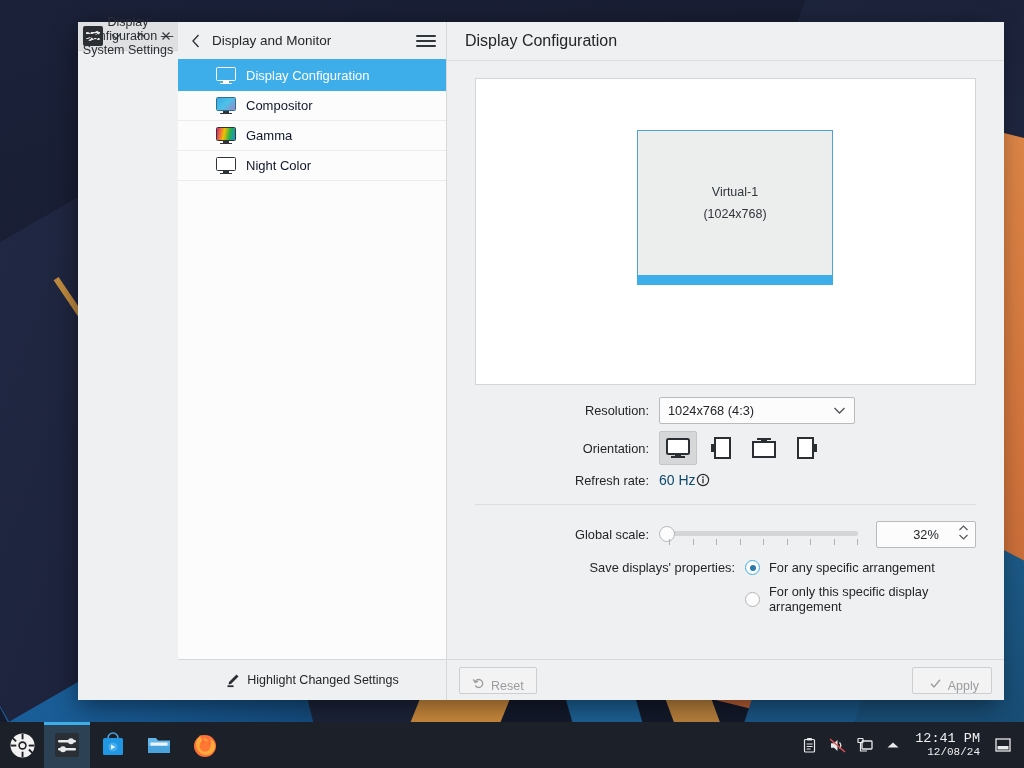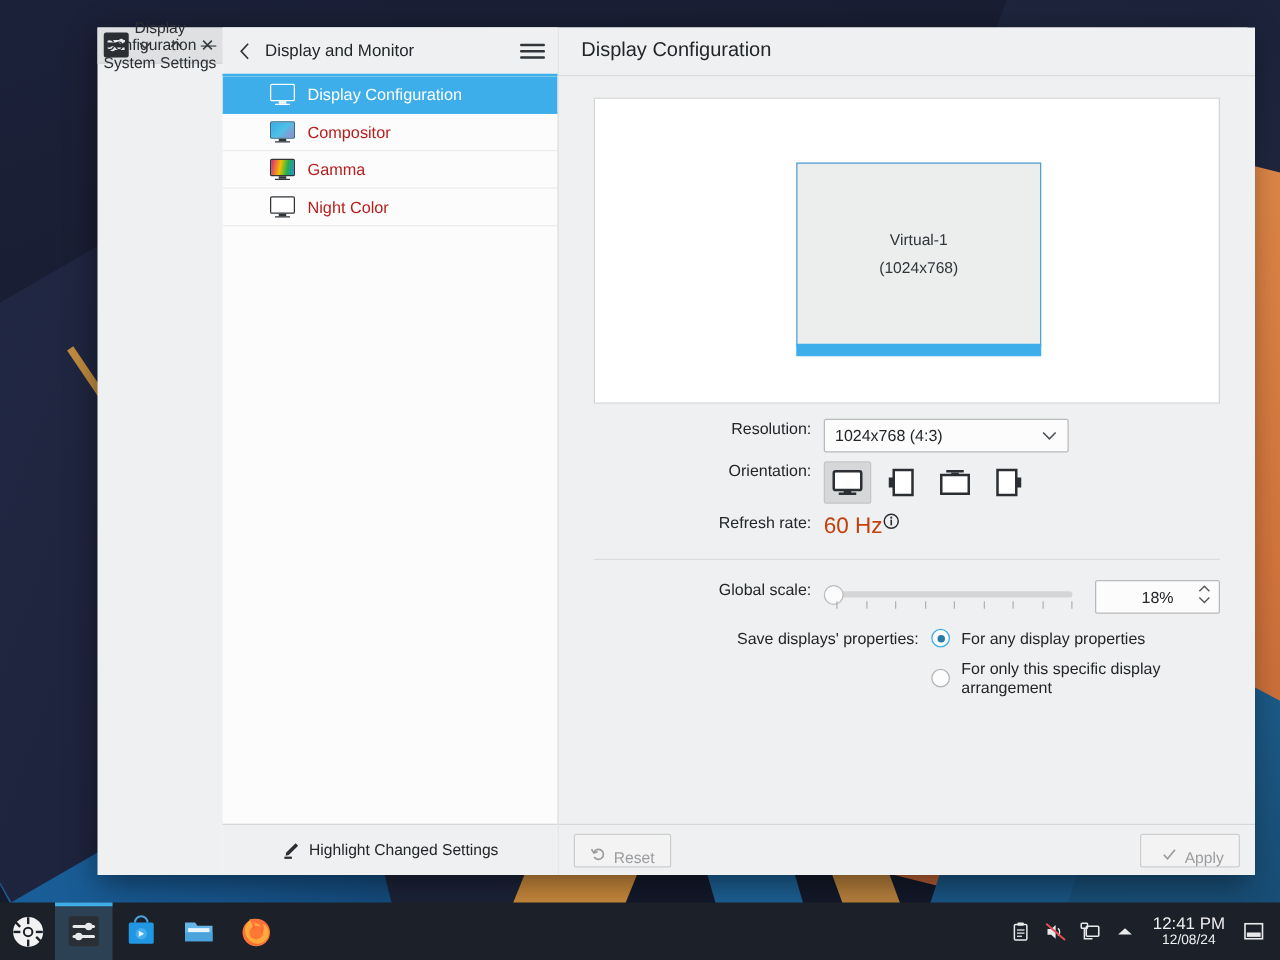--- a/index.html
+++ b/index.html
@@ -120,21 +120,21 @@
     border-bottom: 2px solid #3daee9;
   }
   #back-btn { width: 20px; display: flex; align-items: center; justify-content: center; color: #31363b; }
   #sb-title { font-size: 13.5px; color: #232629; margin-left: 6px; }
   #hamburger { margin-left: auto; width: 20px; display: flex; flex-direction: column; gap: 3px; justify-content: center; }
   #hamburger i { display: block; height: 2px; background: #31363b; border-radius: 1px; }
 
   #sb-list { flex: 1; overflow: hidden; }
   .sb-item {
     height: 30px; display: flex; align-items: center;
-    padding-left: 38px; font-size: 13px; color: #b91c1c;
+    padding-left: 38px; font-size: 13px; color: #0f172a;
     border-bottom: 1px solid #ececec;
   }
   .sb-item.active { background: #3daee9; color: #ffffff; border-bottom-color: #3daee9; }
   .sb-ico { width: 22px; height: 18px; margin-right: 8px; flex: 0 0 22px; position: relative; }
   .mon { width: 20px; height: 14px; border: 1.6px solid #2f3438; border-radius: 1.5px; background: #fff; }
   .mon-stand { position: absolute; left: 7px; top: 14px; width: 6px; height: 2px; background: #2f3438; }
   .mon-base { position: absolute; left: 4px; top: 16px; width: 12px; height: 1.6px; background: #2f3438; }
   .mon.fill-comp { background: linear-gradient(135deg,#3aa9e0 0%, #4dc2e8 50%, #9b86c9 100%); border-color:#2b6e93;}
   .mon.fill-gamma { background: linear-gradient(100deg,#e0207a 0%, #f2c000 40%, #22b14c 70%, #1e8fdc 100%); border-color:#333;}
   .sb-item.active .mon { border-color: #fff; background: #3daee9; }
@@ -152,38 +152,38 @@
   #main { flex: 1; display: flex; flex-direction: column; background: #eff0f1; min-width: 0; }
   #main-header {
     height: 39px; display: flex; align-items: center; padding-left: 18px;
     font-size: 16px; color: #232629; flex: 0 0 39px;
     border-bottom: 1px solid #dcdddf;
   }
   #main-content { flex: 1; padding: 17px 28px 0 28px; overflow: hidden; }
 
   
   #mon-canvas {
-    height: 245px; background: #ffffff; border: 1px solid #d4d5d7;
+    height: 307px; background: #ffffff; border: 1px solid #d4d5d7;
     position: relative;
   }
   #screen-box {
     position: absolute; left: 161px; top: 51px; width: 196px; height: 147px;
     background: #eceded; border: 1px solid #4ba3d3;
   }
   #screen-label {
     position: absolute; left: 0; right: 0; top: 50px; text-align: center;
     font-size: 12.5px; color: #31363b; line-height: 22px;
   }
   #screen-bar {
     position: absolute; left: -1px; right: -1px; bottom: -9px; height: 10px;
     background: #3daee9;
   }
 
   
-  .frow { display: flex; align-items: flex-start; margin-top: 12px; }
+  .frow { display: flex; align-items: center; margin-top: 12px; }
   .flabel {
     width: 184px; text-align: right; padding-right: 10px;
     font-size: 12.8px; color: #232629; flex: 0 0 184px;
   }
   .fwide { width: 270px; flex: 0 0 270px; }
 
   .combo {
     width: 196px; height: 27px; background: #fcfcfc;
     border: 1px solid #b9babc; border-radius: 2px;
     display: flex; align-items: center; padding: 0 8px;
@@ -191,21 +191,21 @@
   }
   .combo .arrow { margin-left: auto; color: #4d5256; }
 
   .orient-group { display: flex; gap: 5px; }
   .ob {
     width: 38px; height: 34px; display: flex; align-items: center; justify-content: center;
     border-radius: 2px; background: transparent;
   }
   .ob.sel { background: #d6d7d9; border: 1px solid #c4c5c7; }
 
-  .refresh-val { font-size: 18px; color: #c2410c; }
+  .refresh-val { font-size: 14px; color: #0c4a6e; }
   .info-ico { width: 14px; height: 14px; }
 
   .divider { height: 1px; background: #dcdddf; margin: 16px 0 0 0; }
 
   
   .slider-wrap { width: 205px; height: 26px; position: relative; flex: 0 0 205px; }
   .strack { position: absolute; left: 6px; right: 6px; top: 9px; height: 5px; background: #d4d5d7; border-radius: 3px; }
   .shandle {
     position: absolute; left: 0px; top: 4px; width: 16px; height: 16px;
     border-radius: 50%; background: #fcfcfc; border: 1px solid #b9babc;
@@ -251,21 +251,21 @@
     background: #1c2028; display: flex; align-items: center;
   }
   #launcher { width: 44px; display: flex; align-items: center; justify-content: center; }
   .tb-item { width: 46px; height: 46px; display: flex; align-items: center; justify-content: center; position: relative; }
   .tb-item.active { background: #2c4154; }
   .tb-item.active::before {
     content: ""; position: absolute; top: 0; left: 0; right: 0; height: 3px; background: #3daee9;
   }
   #tray { margin-left: auto; display: flex; align-items: center; gap: 0; padding-right: 6px; }
   .tray-ico { width: 28px; height: 46px; display: flex; align-items: center; justify-content: center; }
-  #clock { text-align: center; color: #eff0f1; padding: 0 8px; line-height: 1.15; }
+  #clock { text-align: right; color: #eff0f1; padding: 0 8px; line-height: 1.15; font-family: Liberation Mono, monospace; }
   #clock .t { font-size: 13.5px; }
   #clock .d { font-size: 11px; }
   #pager { width: 30px; display: flex; align-items: center; justify-content: center; }
 </style>
 </head>
 <body>
 
 <div id="desktop">
 
   <div class="wp wp-base"></div>
@@ -457,36 +457,36 @@
                   <i></i>
                   <i></i>
                   <i></i>
                   <i></i>
                   <i></i>
                   <i></i>
                   <i></i>
               </div>
             </div>
             <div class="spin">
-              <span>18%</span>
+              <span>32%</span>
               <span class="btns">
                 <svg width="11" height="8" viewBox="0 0 11 8">
                     <path d="M1.5 6 L5.5 2 L9.5 6" fill="none" stroke="#55595d" stroke-width="1.2"></path>
                   </svg>
                 <svg width="11" height="8" viewBox="0 0 11 8">
                     <path d="M1.5 2 L5.5 6 L9.5 2" fill="none" stroke="#55595d" stroke-width="1.2"></path>
                   </svg>
               </span>
             </div>
           </div>
 
           <div class="radio-row" style="margin-top:12px;">
             <div class="flabel fwide" style="width:270px;flex:0 0 270px;">Save displays' properties:</div>
             <div class="radio on"></div>
-            <div class="radio-label">For any display properties</div>
+            <div class="radio-label">For any specific arrangement</div>
           </div>
           <div class="radio-row" style="margin-top:9px;">
             <div class="flabel fwide" style="width:270px;flex:0 0 270px;"></div>
             <div class="radio"></div>
             <div class="radio-label">For only this specific display arrangement</div>
           </div>
 
         </div>
 
         <div id="bottombar">

